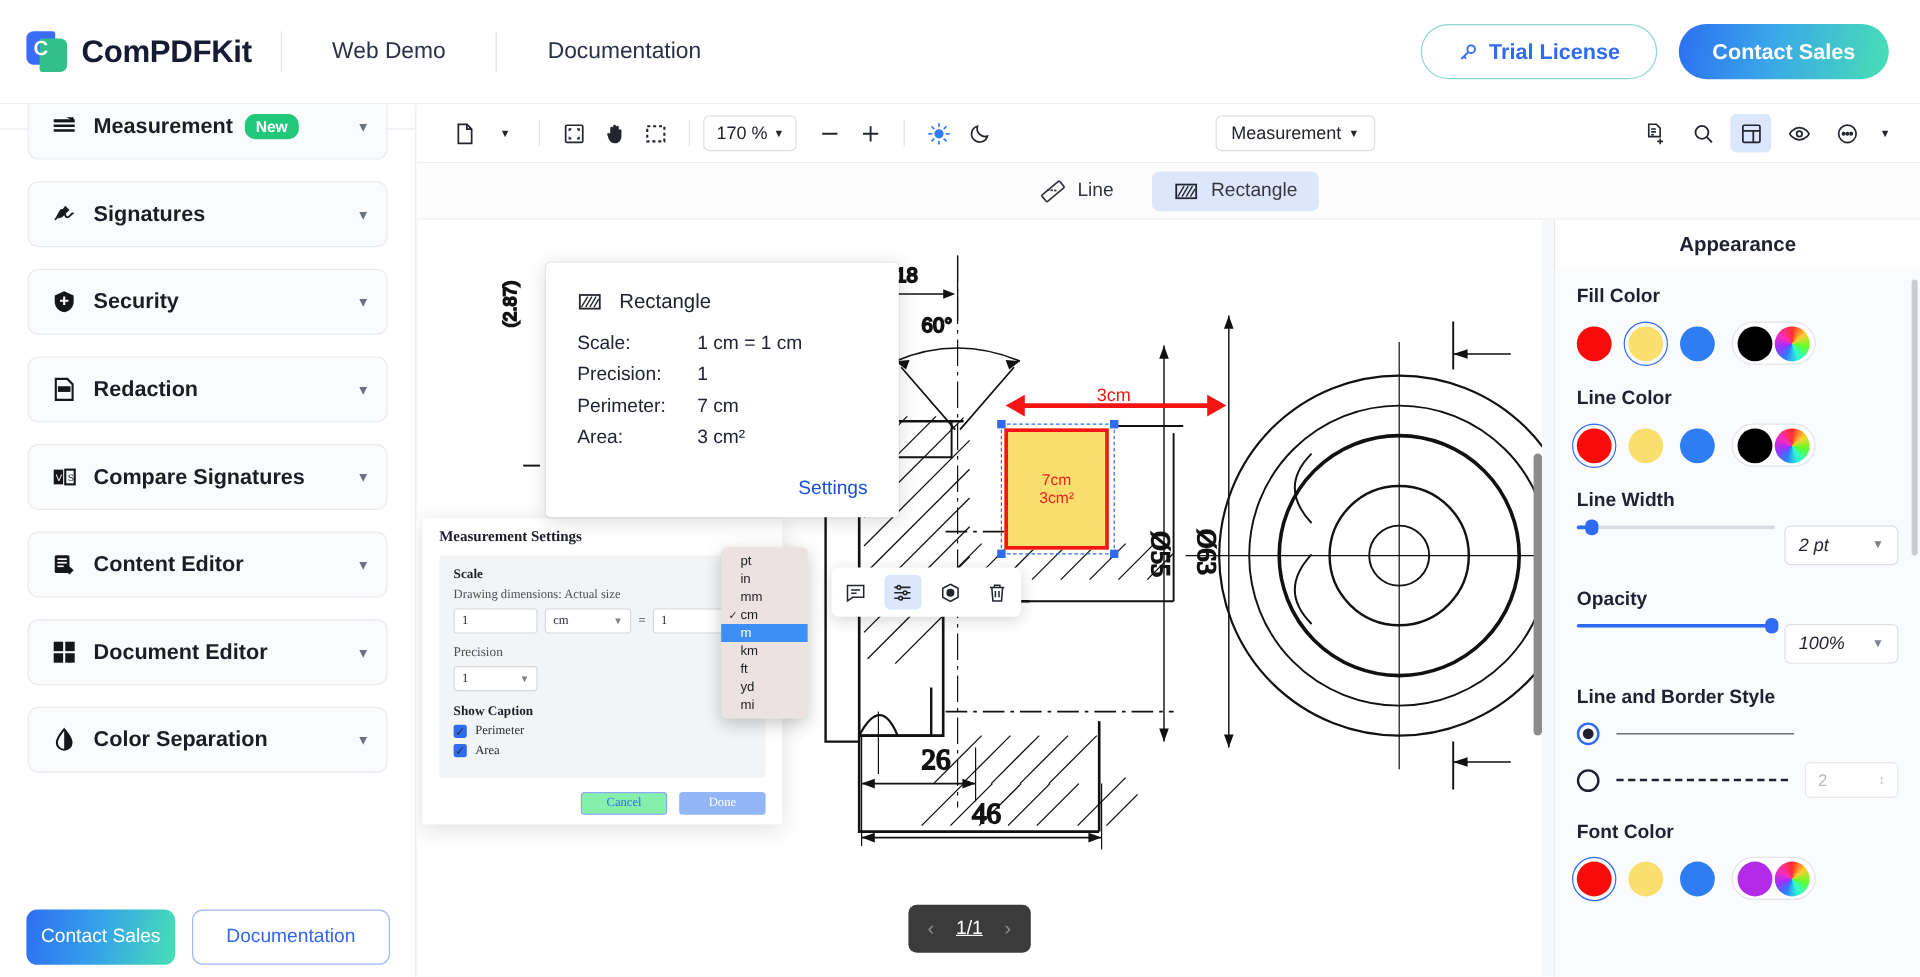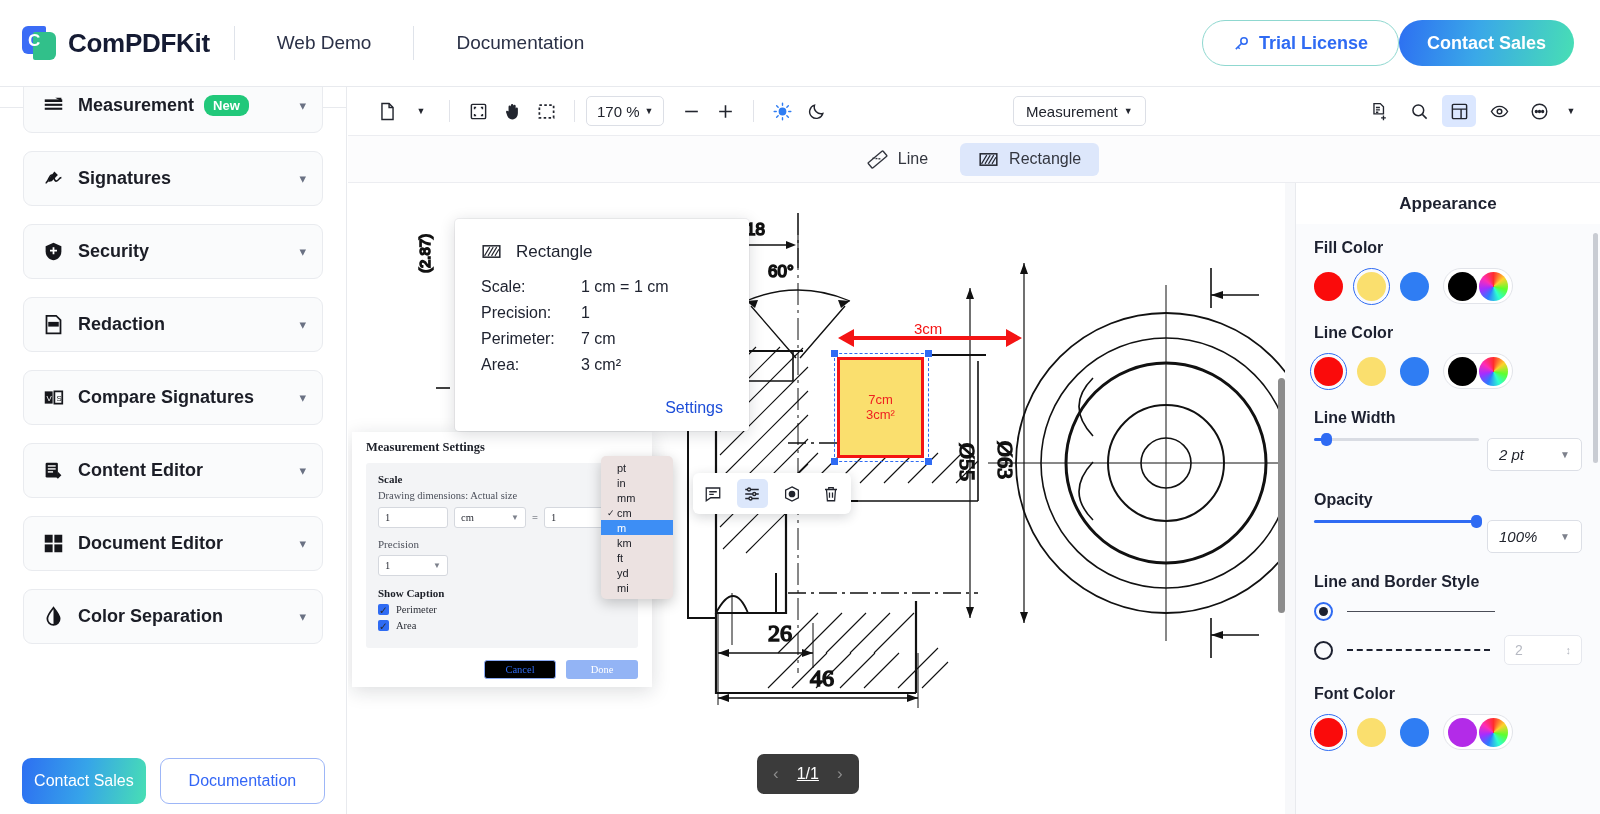--- a/index.html
+++ b/index.html
@@ -35,21 +35,21 @@
     font-family: "Liberation Sans", sans-serif; z-index: 3;
   }
   .brand-name {
     font-size: 26px; font-weight: 700; color: #151b33; letter-spacing: -0.3px;
   }
   .hdr-div { width: 1px; height: 34px; background: #dfe3ea; margin: 0 24px; }
   .hdr-link {
     font-size: 19px; color: #2b3147; padding: 0 18px; cursor: pointer;
     text-decoration: none;
   }
-  .hdr-right { margin-left: auto; display: flex; align-items: center; margin-right: 26px; }
+  .hdr-right { margin-left: auto; display: flex; align-items: center; margin-right: 26px; gap: 18px; }
   .btn-trial {
     display: flex; align-items: center; gap: 9px;
     height: 46px; padding: 0 30px; border-radius: 23px;
     border: 1.5px solid #8fd8d0; background: #fff;
     color: #2f6bf3; font-size: 18px; font-weight: 700; cursor: pointer;
   }
   .btn-sales {
     height: 46px; padding: 0 28px; border-radius: 23px; border: none;
     background: linear-gradient(100deg, #2d6ff2 0%, #3aa8e8 45%, #48dfb4 100%);
     color: #fff; font-size: 18px; font-weight: 700; cursor: pointer;
@@ -204,21 +204,21 @@
   .ms-chk { display: flex; align-items: center; gap: 7px; margin-bottom: 5px; }
   .chkbox {
     width: 11px; height: 11px; background: #2f6bf3; border-radius: 2px;
     display: flex; align-items: center; justify-content: center;
     color: #fff; font-size: 8px; cursor: pointer;
   }
   .ms-chk span { font-size: 10.5px; color: #2a2d36; }
   .ms-foot { display: flex; justify-content: flex-end; gap: 10px; margin-top: 12px; }
   .ms-cancel {
     width: 72px; height: 19px; border: 1px solid #8aa9f3; border-radius: 3px;
-    background: #000000; color: #2f6bf3; font-size: 10.5px; cursor: pointer;
+    background: #86efac; color: #2f6bf3; font-size: 10.5px; cursor: pointer;
     font-family: "Liberation Serif", serif;
   }
   .ms-done {
     width: 72px; height: 19px; border: none; border-radius: 3px;
     background: #93b4f5; color: #fff; font-size: 10.5px; cursor: pointer;
     font-family: "Liberation Serif", serif;
   }
 
   
   .unit-menu {

